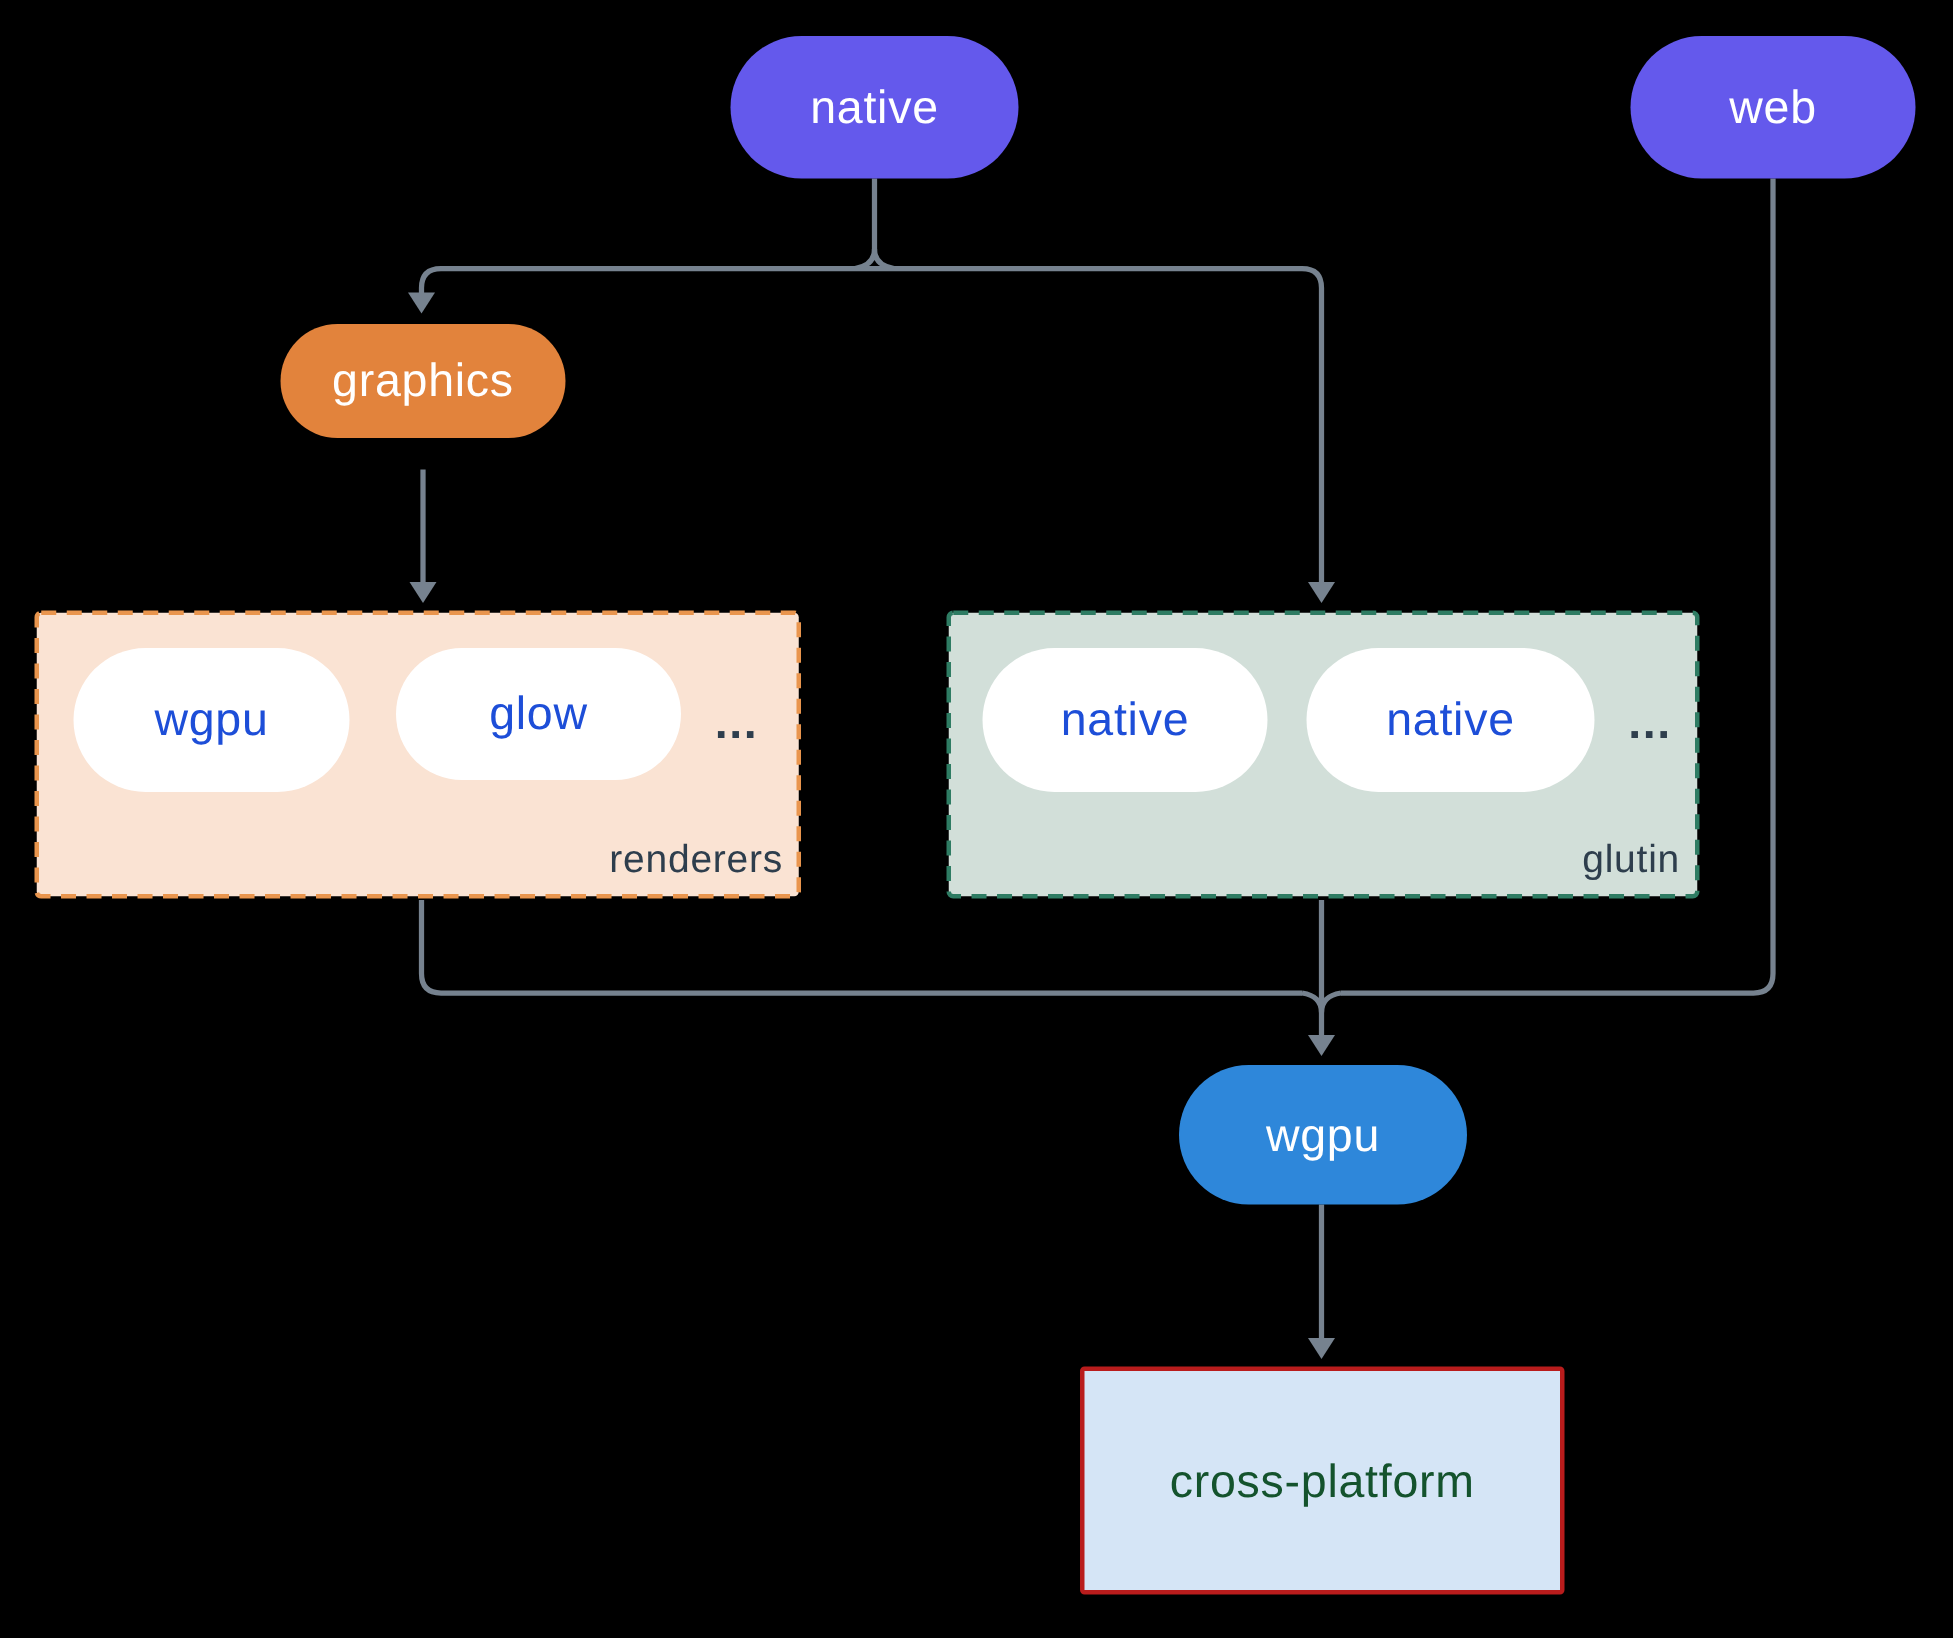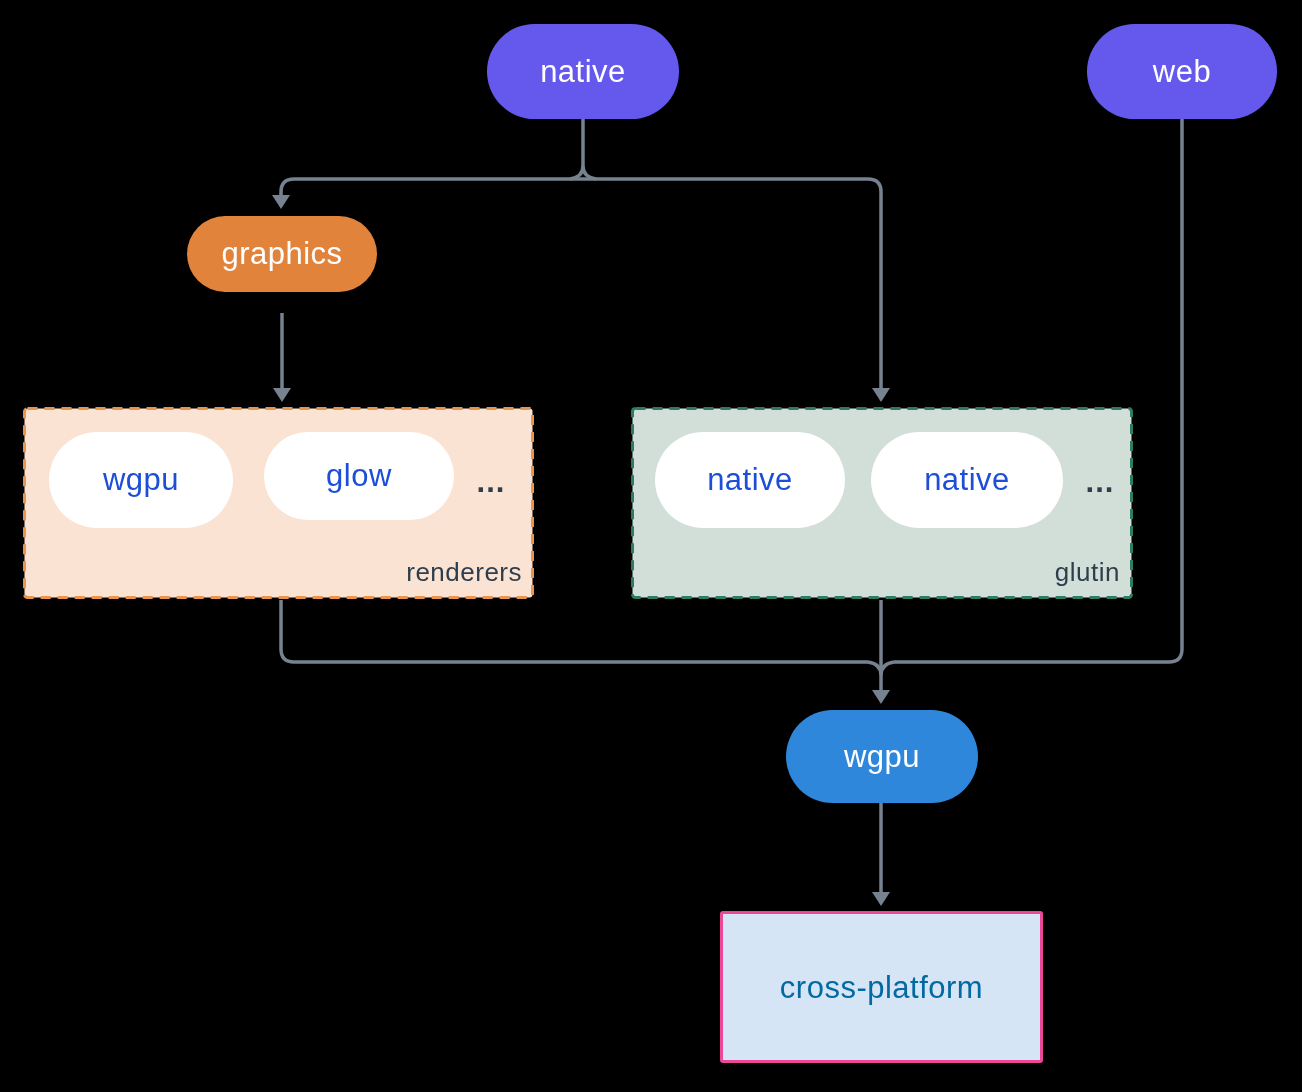--- a/index.html
+++ b/index.html
@@ -61,23 +61,23 @@
     line-height: 30px;
   }
   .app-box {
     position: absolute;
     box-sizing: border-box;
     display: flex;
     flex-direction: column;
     align-items: center;
     justify-content: center;
     background: #D5E5F6;
-    border: 3px solid #ec4899;
+    border: 3px solid #b91c1c;
     border-radius: 3px;
-    color: #0369a1;
+    color: #14532d;
     font-size: 31px;
     line-height: 47px;
     letter-spacing: 0.5px;
     text-align: center;
   }
 </style>
 </head>
 <body>
 
 <div class="canvas">

